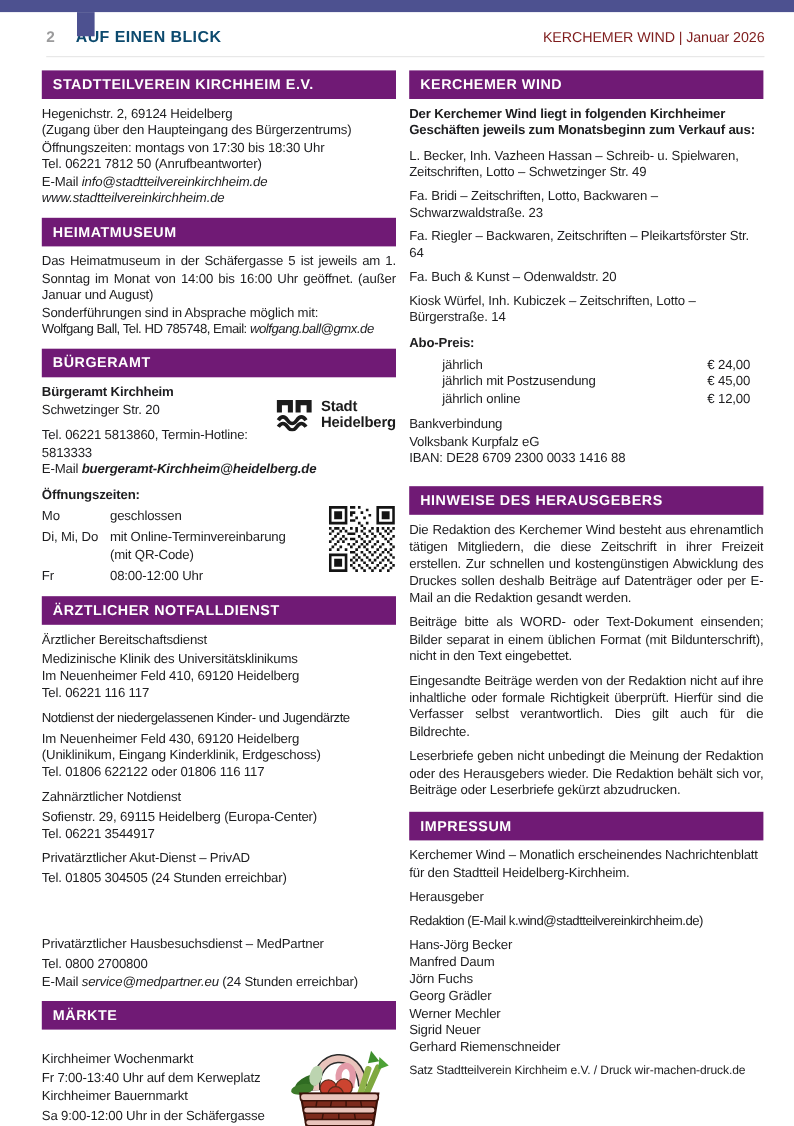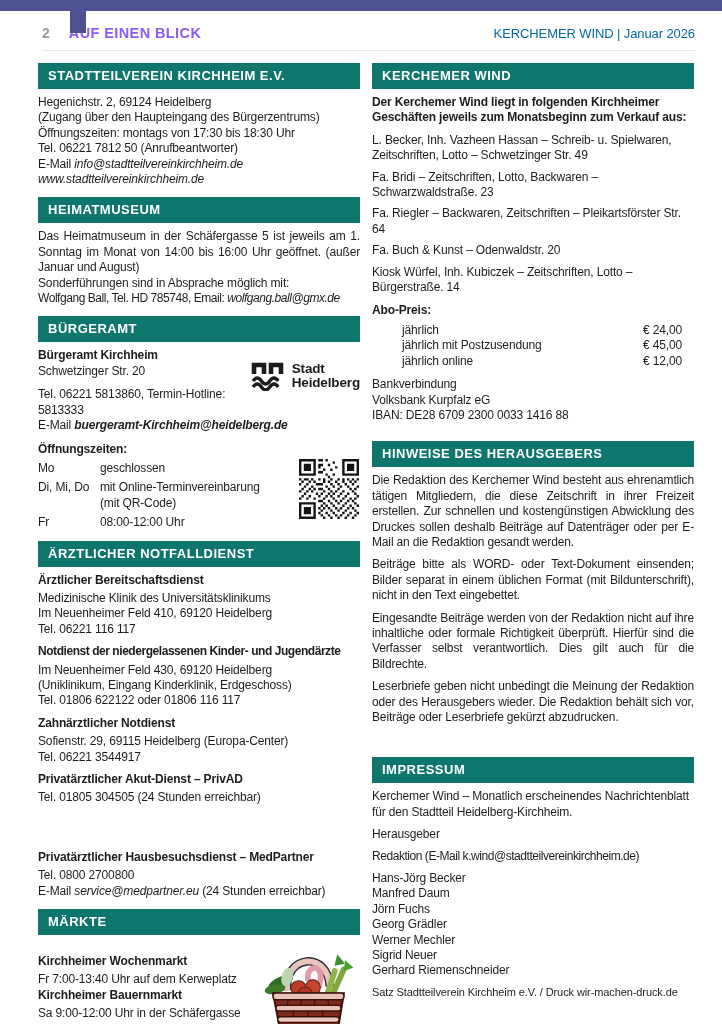--- a/index.html
+++ b/index.html
@@ -8,40 +8,40 @@
     font-family:"Liberation Sans",sans-serif;color:#1d1d1f;
   }
   
   .topbar{height:11px;background:#4d5190;position:relative;}
   .toptab{position:absolute;left:70px;top:11px;width:16px;height:22px;background:#4d5190;}
   
   .pagehead{display:flex;justify-content:space-between;align-items:baseline;
     margin:14px 27px 0 42px;padding-bottom:9px;border-bottom:1px solid #e6e6e6;}
   .ph-left{display:flex;align-items:baseline;}
   .pagenum{color:#9b9b9c;font-weight:bold;font-size:14px;}
-  .pagesec{color:#8b5cf6;font-weight:bold;font-size:14.5px;letter-spacing:.4px;margin-left:19px;}
-  .ph-right{color:#0369a1;font-size:13px;letter-spacing:-.1px;}
+  .pagesec{color:#0c4a6e;font-weight:bold;font-size:14.5px;letter-spacing:.4px;margin-left:19px;}
+  .ph-right{color:#7f1d1d;font-size:13px;letter-spacing:-.1px;}
   
   .columns{display:flex;gap:12px;margin:12px 27px 0 38px;}
   .col{width:322px;flex:0 0 322px;}
   section{margin-bottom:10px;}
-  .bar{background:#0f766e;color:#fff;font-weight:bold;font-size:13px;
+  .bar{background:#701a75;color:#fff;font-weight:bold;font-size:13px;
     letter-spacing:.5px;padding:5px 10px 6px;}
   .content{padding-top:6px;font-size:12px;line-height:15.4px;letter-spacing:-.15px;overflow:hidden;}
   .line{min-height:15px;}
   .b{font-weight:bold;}
   .em{font-style:italic;}
   .mt6{margin-top:6px;}
   .mt8{margin-top:8px;}
   .sub{font-weight:bold;margin-top:8px;}
   .jp{margin:0 0 7px;text-align:justify;}
   .jp:last-child{margin-bottom:0;}
   .fit{white-space:nowrap;letter-spacing:-.45px;}
   .entry{margin-bottom:7px;}
-  .entry-h{font-weight:bold;margin-bottom:3px;}
+  .entry-h{font-weight:normal;margin-bottom:3px;}
   .outlet{margin:0 0 6px;}
   .intro{font-weight:bold;margin:0 0 7px;}
   .small{font-size:11px;letter-spacing:-.1px;margin-top:6px;}
   
   .hd-logo{float:right;display:flex;align-items:center;gap:6px;margin:13px 0 4px 8px;}
   .hd-logo-text{font-weight:bold;font-size:13.5px;line-height:14.5px;color:#1b1b1b;}
   .hours{display:grid;grid-template-columns:62px 1fr;row-gap:4px;margin-top:4px;max-width:232px;}
   .qr{float:right;margin:2px 1px 2px 8px;}
   
   .abo{margin-top:2px;}
@@ -250,21 +250,21 @@
     <section style="margin-top:18px;">
       <div class="bar">HINWEISE DES HERAUSGEBERS</div>
       <div class="content">
         <p class="jp">Die Redaktion des Kerchemer Wind besteht aus ehrenamtlich tätigen Mitgliedern, die diese Zeitschrift in ihrer Freizeit erstellen. Zur schnellen und kostengünstigen Abwicklung des Druckes sollen deshalb Beiträge auf Datenträger oder per E-Mail an die Redaktion gesandt werden.</p>
         <p class="jp">Beiträge bitte als WORD- oder Text-Dokument einsenden; Bilder separat in einem üblichen Format (mit Bildunterschrift), nicht in den Text eingebettet.</p>
         <p class="jp">Eingesandte Beiträge werden von der Redaktion nicht auf ihre inhaltliche oder formale Richtigkeit überprüft. Hierfür sind die Verfasser selbst verantwortlich. Dies gilt auch für die Bildrechte.</p>
         <p class="jp">Leserbriefe geben nicht unbedingt die Meinung der Redaktion oder des Herausgebers wieder. Die Redaktion behält sich vor, Beiträge oder Leserbriefe gekürzt abzudrucken.</p>
       </div>
     </section>
 
-    <section style="margin-top:32px;">
+    <section style="margin-top:12px;">
       <div class="bar">IMPRESSUM</div>
       <div class="content">
         <p class="jp" style="text-align:left;">Kerchemer Wind – Monatlich erscheinendes Nachrichtenblatt für den Stadtteil Heidelberg-Kirchheim.</p>
         <div class="line">Herausgeber</div>
         <div class="line fit mt6">Redaktion (E-Mail k.wind@stadtteilvereinkirchheim.de)</div>
         <div class="editors">
           <div class="line">Hans-Jörg Becker</div>
           <div class="line">Manfred Daum</div>
           <div class="line">Jörn Fuchs</div>
           <div class="line">Georg Grädler</div>

